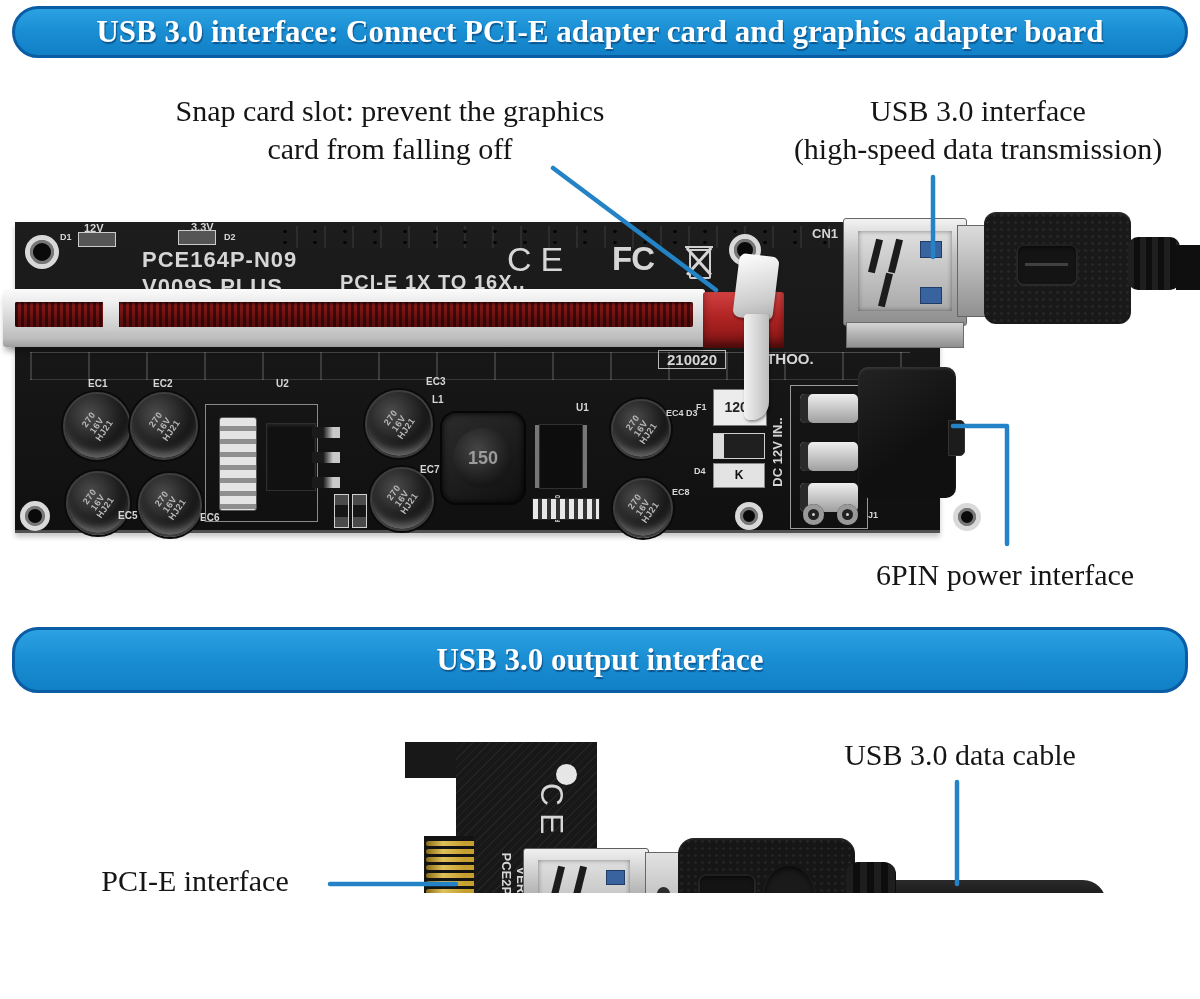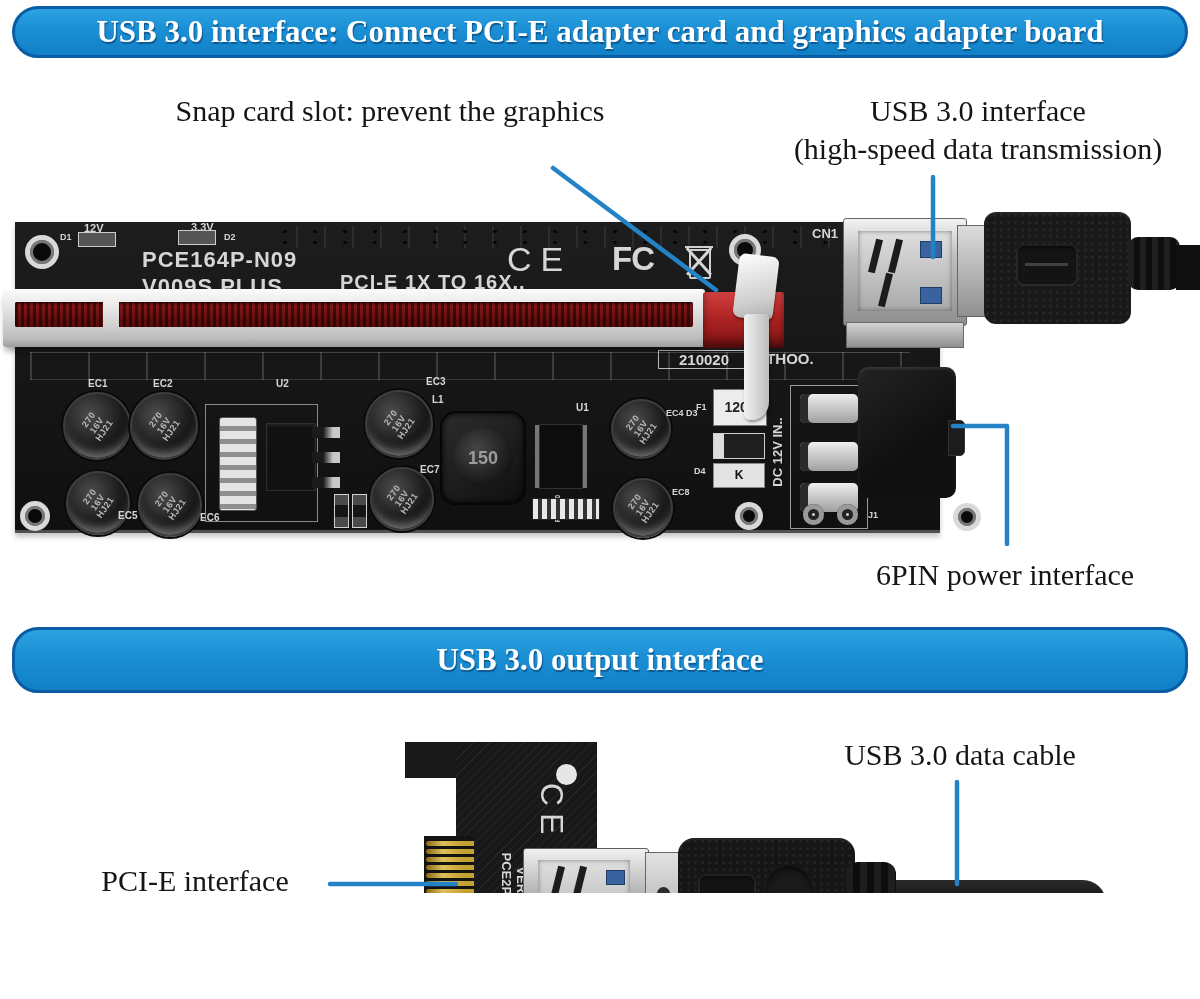--- a/index.html
+++ b/index.html
@@ -169,20 +169,21 @@
 </head>
 <body>
 
 <div class="stage">
 
   <div class="banner banner1">USB 3.0 interface: Connect PCI-E adapter card and graphics adapter board</div>
   <div class="banner banner2">USB 3.0 output interface</div>
 
   <div class="note" style="left:110px;top:92px;width:560px;">
     <div>Snap card slot: prevent the graphics</div>
+    <div>card from falling off</div>
   </div>
   <div class="note" style="left:758px;top:92px;width:440px;">
     <div>USB 3.0 interface</div>
     <div>(high-speed data transmission)</div>
   </div>
   <div class="note" style="left:830px;top:556px;width:350px;">6PIN power interface</div>
   <div class="note" style="left:780px;top:736px;width:360px;">USB 3.0 data cable</div>
   <div class="note" style="left:40px;top:862px;width:310px;">PCI-E interface</div>
 
   <svg class="lines" width="1200" height="999" viewBox="0 0 1200 999">
@@ -215,21 +216,21 @@
   <div class="silk" style="left:340px;top:271px;font-size:20px;letter-spacing:1px;">PCI-E 1X TO 16X..</div>
   <div class="silk" style="left:507px;top:240px;font-size:34px;letter-spacing:9px;font-weight:normal;">CE</div>
   <div class="silk" style="left:612px;top:240px;font-size:33px;letter-spacing:-1px;">FC</div>
   <div class="weee">
       <span class="lid"></span>
       <span class="bin"></span>
       <span class="x1"></span>
       <span class="x2"></span>
     </div>
   <div class="silk" style="left:812px;top:226px;font-size:13px;">CN1</div>
-  <div class="silk" style="left:658px;top:350px;font-size:15px;border:1px solid rgba(255,255,255,.7);padding:0 20px;z-index:7;">210020</div>
+  <div class="silk" style="left:658px;top:350px;font-size:15px;border:1px solid rgba(255,255,255,.7);padding:0 8px;z-index:7;">210020</div>
   <div class="silk" style="left:762px;top:350px;font-size:15px;z-index:7;">ITHOO.</div>
 
   <div class="slot">
     <div class="slot-red"></div>
     <div class="slot-div"></div>
   </div>
   <div class="slot-end"></div>
   <div class="latch-tab"></div>
   <div class="latch-stem"></div>
 

